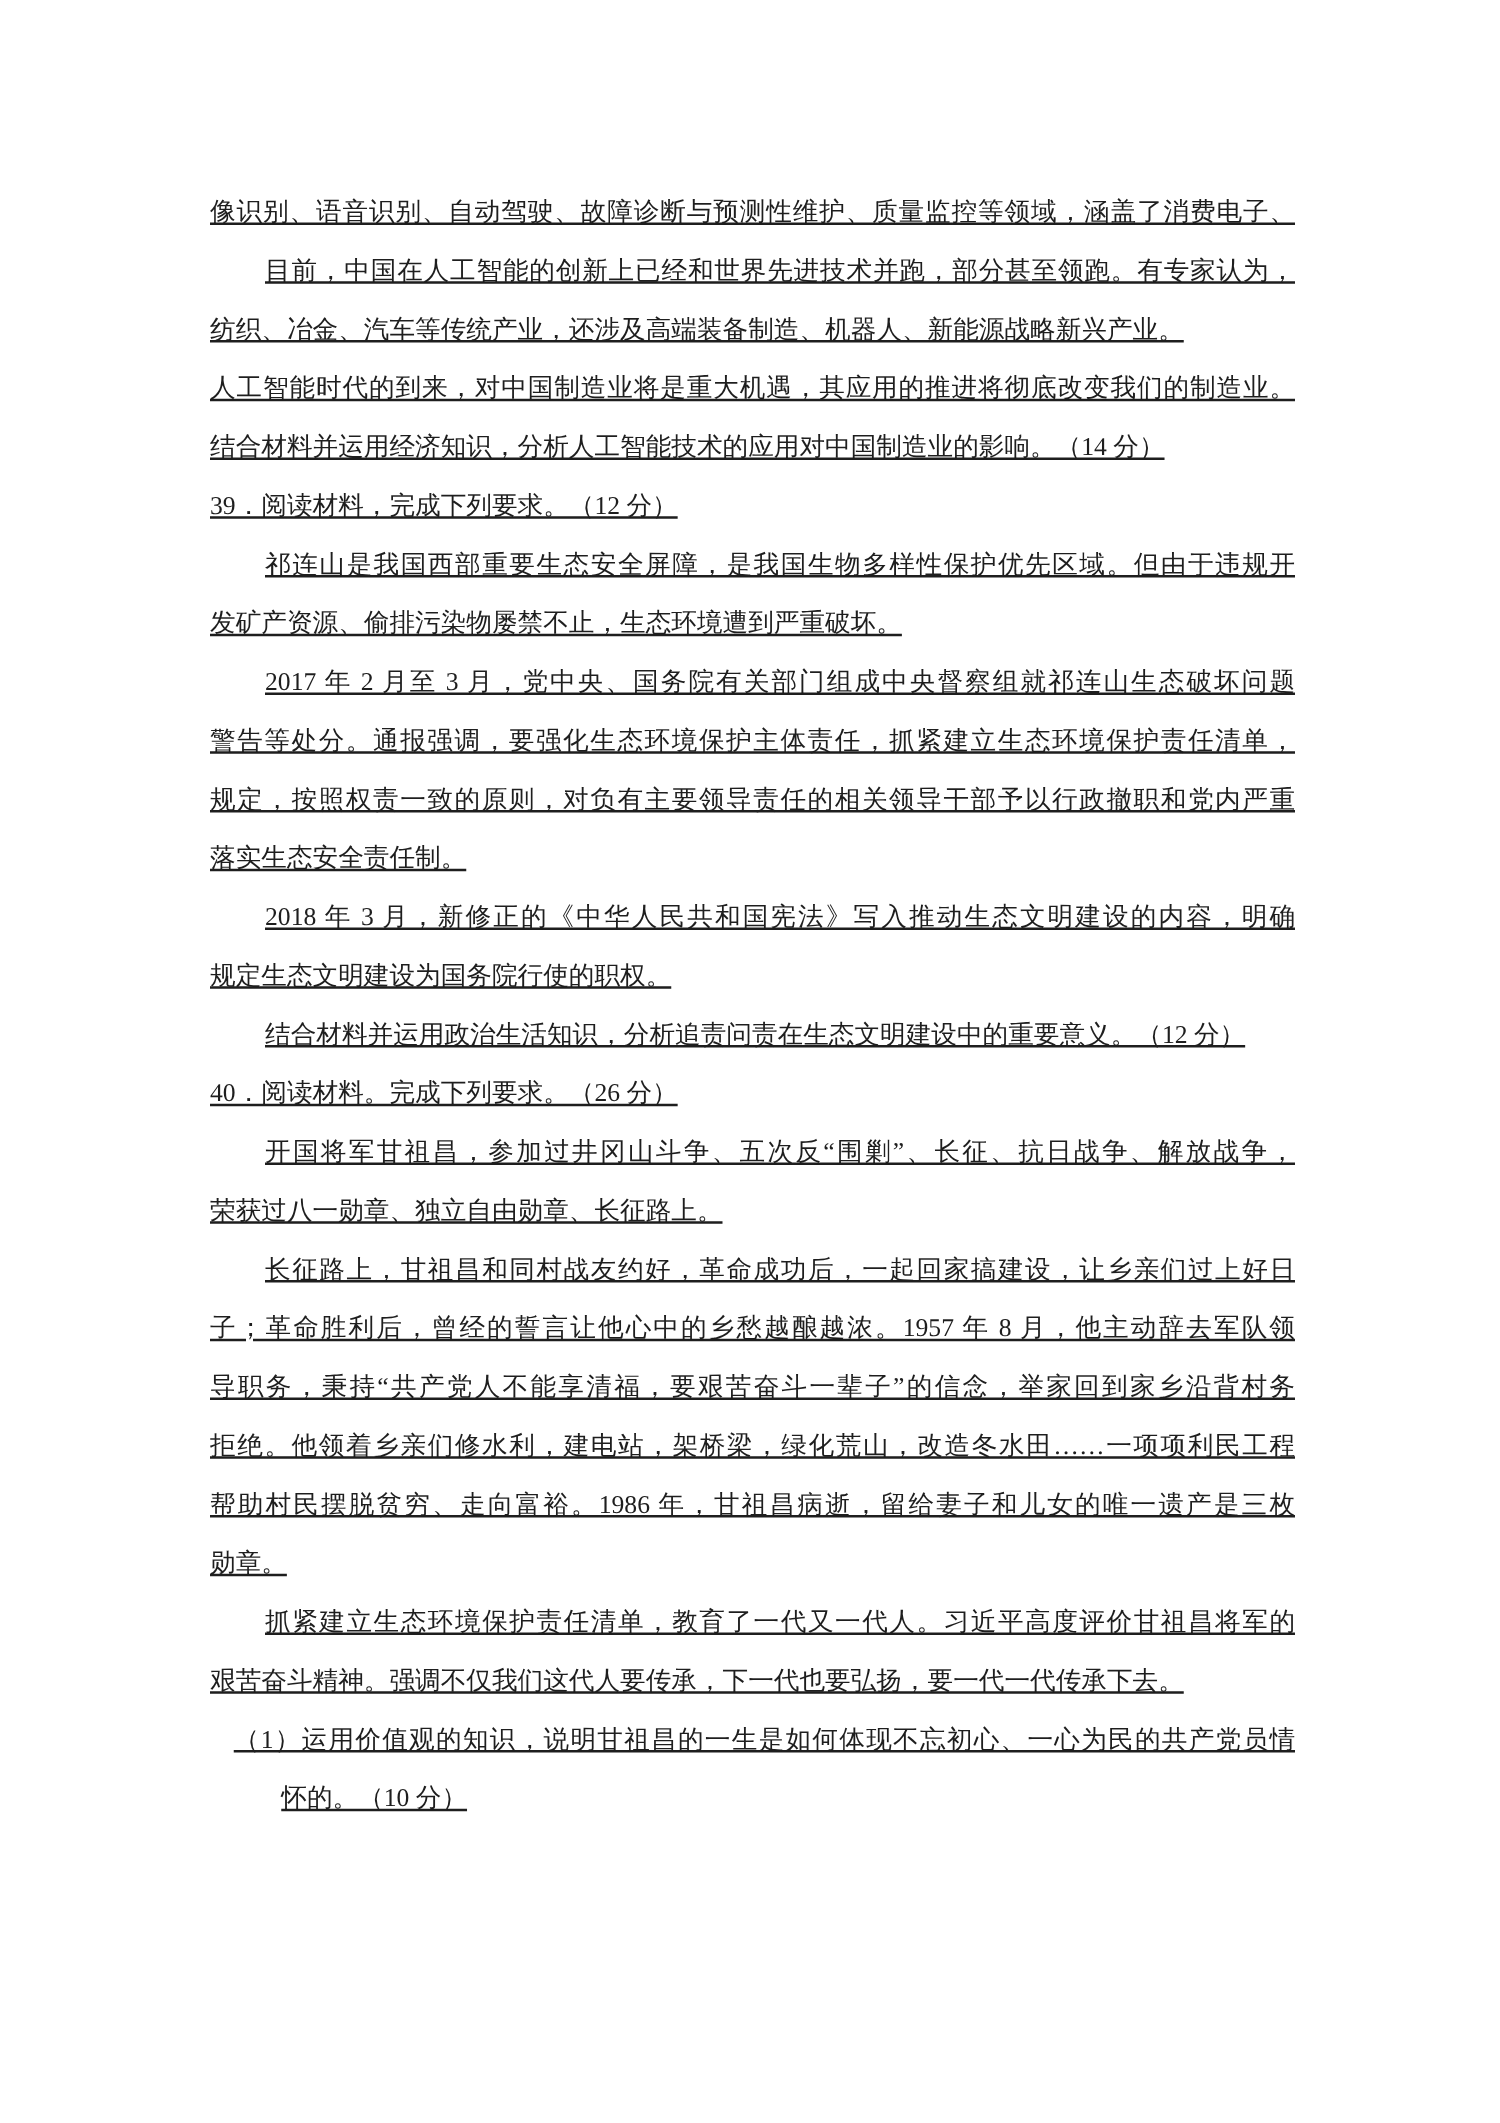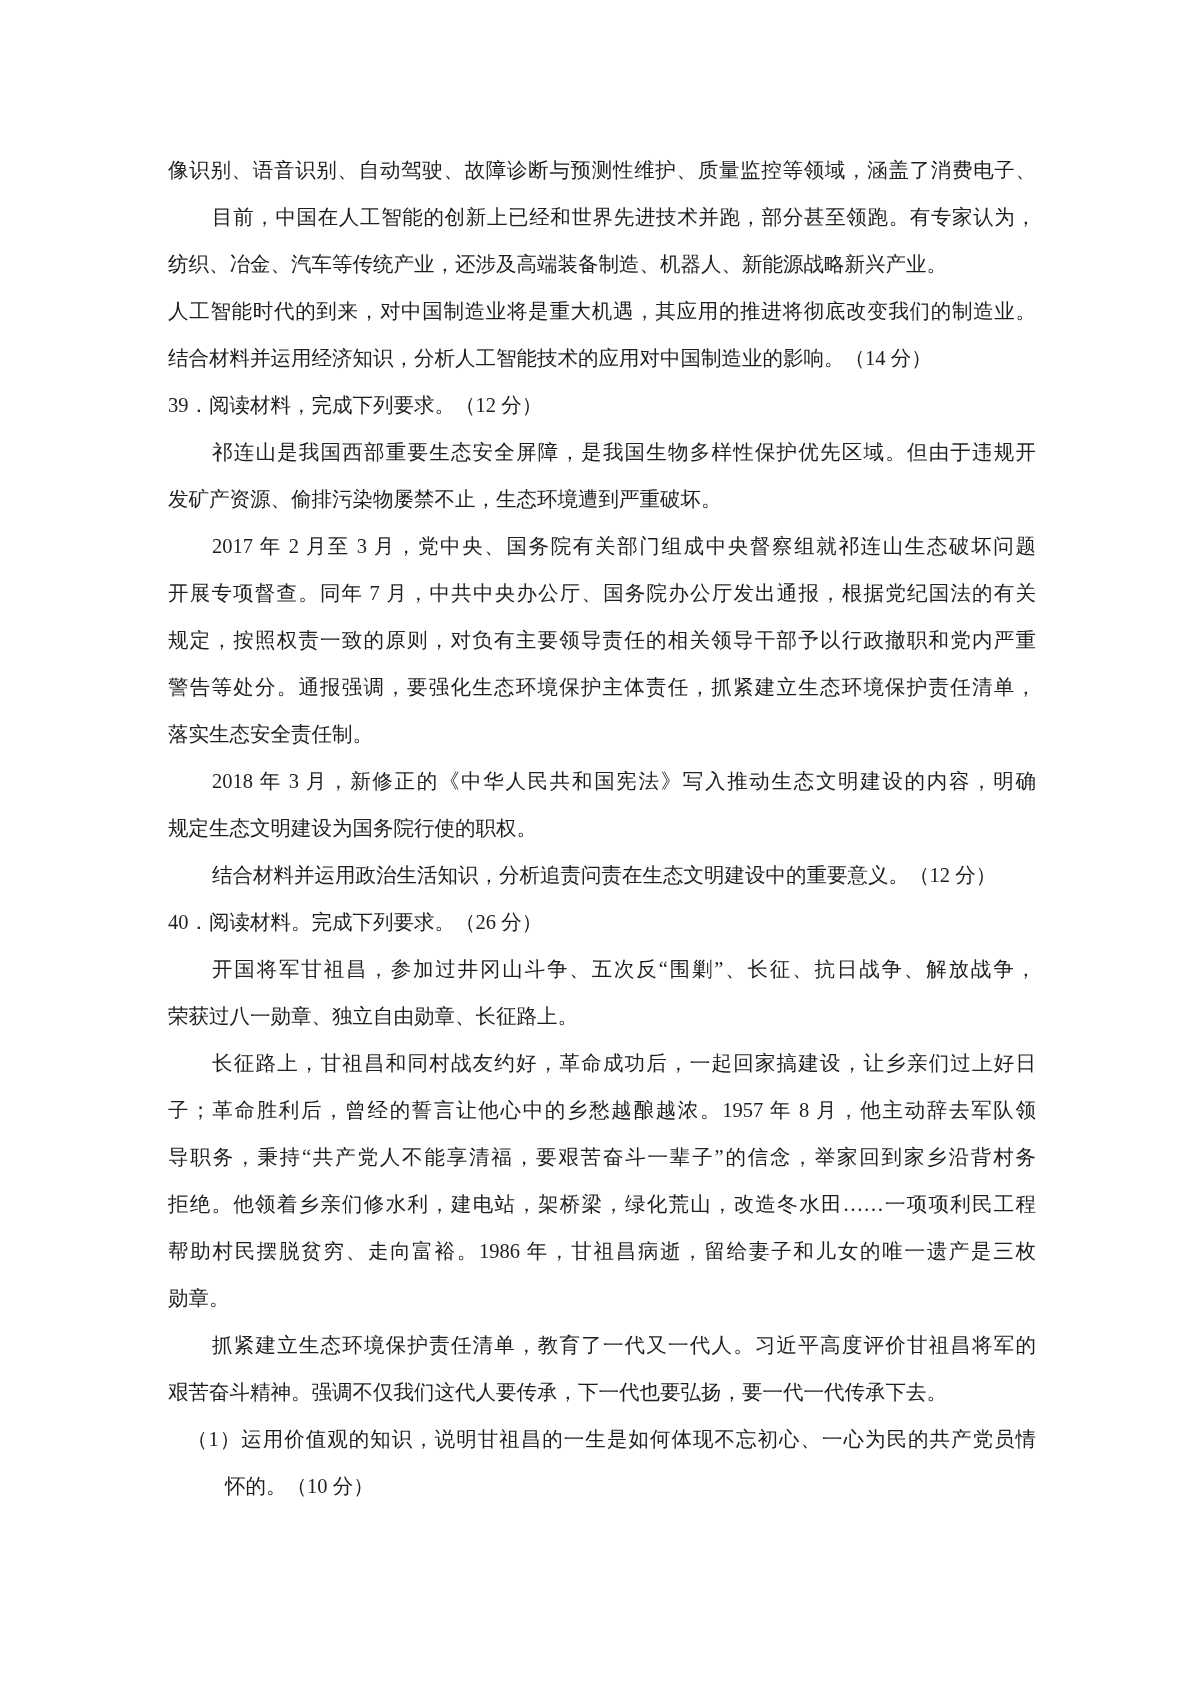--- a/index.html
+++ b/index.html
@@ -20,20 +20,21 @@
     top: 147px;
     width: 868px;
   }
   .line {
     font-family: "Liberation Serif", "DejaVu Serif", serif;
     font-size: 20.5px;
     line-height: 47px;
     height: 47px;
     color: #1e1e1e;
     white-space: nowrap;
+    text-decoration: underline;
   }
   
   .line.full {
     white-space: normal;
     text-align: justify;
     text-align-last: justify;
     overflow: hidden;
   }
   
   .indent { padding-left: 44px; }
@@ -49,23 +50,22 @@
   <div class="content">
     <div class="line full">像识别、语音识别、自动驾驶、故障诊断与预测性维护、质量监控等领域，涵盖了消费电子、</div>
     <div class="line full indent">目前，中国在人工智能的创新上已经和世界先进技术并跑，部分甚至领跑。有专家认为，</div>
     <div class="line">纺织、冶金、汽车等传统产业，还涉及高端装备制造、机器人、新能源战略新兴产业。</div>
     <div class="line full">人工智能时代的到来，对中国制造业将是重大机遇，其应用的推进将彻底改变我们的制造业。</div>
     <div class="line">结合材料并运用经济知识，分析人工智能技术的应用对中国制造业的影响。（14 分）</div>
     <div class="line">39．阅读材料，完成下列要求。（12 分）</div>
     <div class="line full indent">祁连山是我国西部重要生态安全屏障，是我国生物多样性保护优先区域。但由于违规开</div>
     <div class="line">发矿产资源、偷排污染物屡禁不止，生态环境遭到严重破坏。</div>
     <div class="line full indent">2017 年 2 月至 3 月，党中央、国务院有关部门组成中央督察组就祁连山生态破坏问题</div>
-    <div class="line full">开展专项督查。同年 7 月，中共中央办公厅、国务院办公厅发出通报，根据党纪国法的有关</div>
+    <div class="line full">警告等处分。通报强调，要强化生态环境保护主体责任，抓紧建立生态环境保护责任清单，</div>
     <div class="line full">规定，按照权责一致的原则，对负有主要领导责任的相关领导干部予以行政撤职和党内严重</div>
-    <div class="line full">警告等处分。通报强调，要强化生态环境保护主体责任，抓紧建立生态环境保护责任清单，</div>
     <div class="line">落实生态安全责任制。</div>
     <div class="line full indent">2018 年 3 月，新修正的《中华人民共和国宪法》写入推动生态文明建设的内容，明确</div>
     <div class="line">规定生态文明建设为国务院行使的职权。</div>
     <div class="line indent">结合材料并运用政治生活知识，分析追责问责在生态文明建设中的重要意义。（12 分）</div>
     <div class="line">40．阅读材料。完成下列要求。（26 分）</div>
     <div class="line full indent">开国将军甘祖昌，参加过井冈山斗争、五次反“围剿”、长征、抗日战争、解放战争，</div>
     <div class="line">荣获过八一勋章、独立自由勋章、长征路上。</div>
     <div class="line full indent">长征路上，甘祖昌和同村战友约好，革命成功后，一起回家搞建设，让乡亲们过上好日</div>
     <div class="line full">子；革命胜利后，曾经的誓言让他心中的乡愁越酿越浓。1957 年 8 月，他主动辞去军队领</div>
     <div class="line full">导职务，秉持“共产党人不能享清福，要艰苦奋斗一辈子”的信念，举家回到家乡沿背村务</div>

